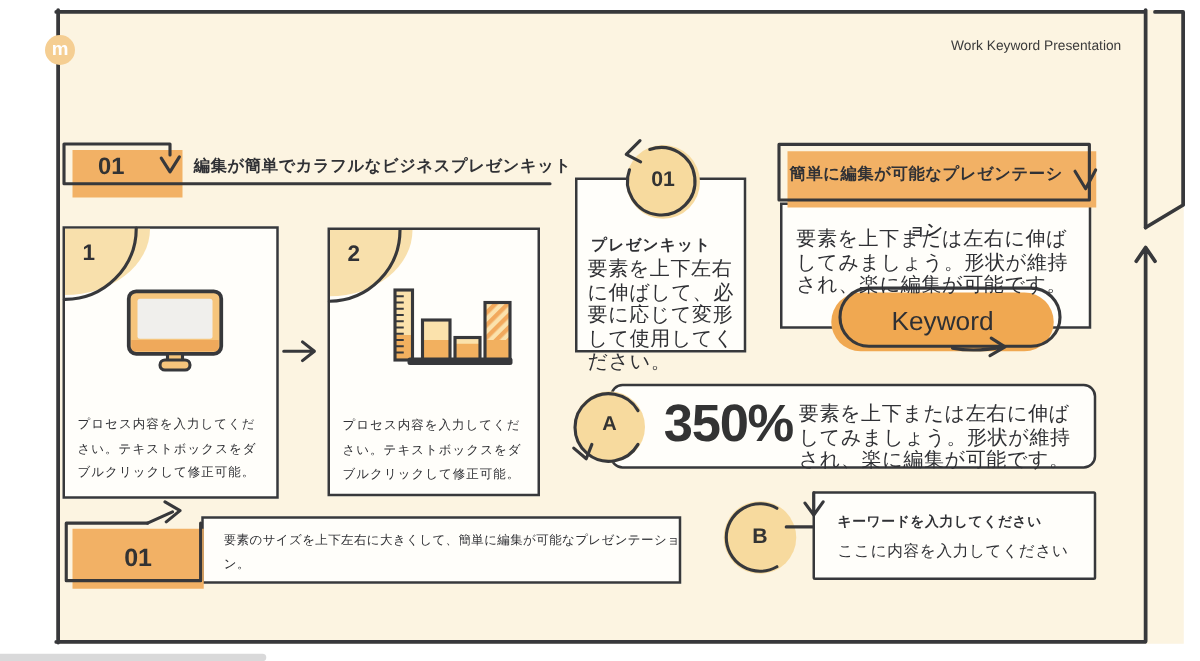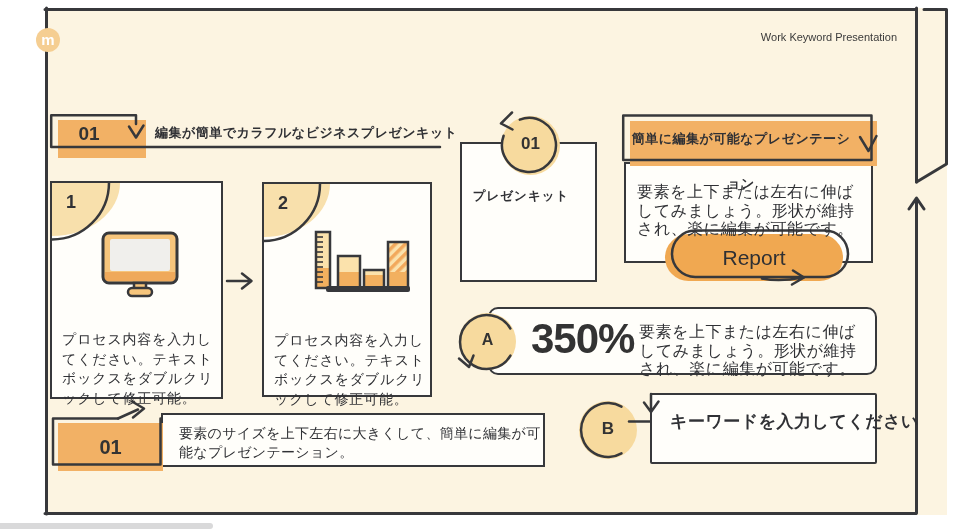--- a/index.html
+++ b/index.html
@@ -32,27 +32,27 @@
   .cB{left:579px;top:401px;width:58px;height:58px;}
   .quarter{background:#F8E0AC;border-radius:0 0 100% 0;}
   .q1{left:52px;top:183px;width:68px;height:53px;}
   .q2{left:264px;top:184px;width:66px;height:53px;}
   .logo{left:36px;top:28px;width:24px;height:24px;background:#F5CE92;border-radius:50%;
         text-align:center;line-height:24px;font-size:15px;font-weight:bold;color:#ffffff;}
   .num-badge{text-align:center;font-weight:600;color:#333;}
   .wr{font-size:11px;color:#3A3A3A;}
   .sec-title{font-size:13px;font-weight:bold;letter-spacing:0.5px;}
   .card-num{font-size:18px;font-weight:600;}
-  .body-txt{font-size:14px;line-height:19.5px;letter-spacing:0.8px;font-weight:500;}
+  .body-txt{font-size:10px;line-height:19.5px;letter-spacing:0.8px;font-weight:500;}
   .small-txt{font-size:16px;line-height:18.5px;letter-spacing:0.5px;font-weight:500;}
   .kit-title{font-size:12.5px;font-weight:bold;text-align:center;letter-spacing:1px;}
   .hdr-title{font-size:13px;font-weight:bold;letter-spacing:0.5px;line-height:45px;text-align:center;}
   .kw{font-size:21px;font-weight:500;text-align:center;line-height:47px;color:#2F3033;}
   .stat-val{font-size:42px;font-weight:700;letter-spacing:-1px;color:#333;}
-  .b-title{font-size:17px;font-weight:bold;letter-spacing:0.5px;}
+  .b-title{font-size:11px;font-weight:bold;letter-spacing:0.5px;}
   .b-sub{font-size:12.5px;letter-spacing:0.5px;}
   .scrollbar{left:0px;top:523px;width:213px;height:6px;background:#D9D9DA;border-radius:0 3px 3px 0;}
 </style>
 </head>
 <body>
 
 <div id="stage">
 
   <div class="abs z-bg slide-bg"></div>
 
@@ -164,29 +164,31 @@
   <div class="abs z-txt sec-title" style="left:155px;top:124px;">編集が簡単でカラフルなビジネスプレゼンキット</div>
 
   <div class="abs z-txt card-num" style="left:66px;top:192px;">1</div>
   <div class="abs z-txt body-txt" style="left:62px;top:330px;width:152px;">プロセス内容を入力してください。テキストボックスをダブルクリックして修正可能。</div>
 
   <div class="abs z-txt card-num" style="left:278px;top:193px;">2</div>
   <div class="abs z-txt body-txt" style="left:274px;top:331px;width:152px;">プロセス内容を入力してください。テキストボックスをダブルクリックして修正可能。</div>
 
   <div class="abs z-txt num-badge" style="left:501px;top:134px;width:59px;font-size:17px;">01</div>
   <div class="abs z-txt kit-title" style="left:460px;top:188px;width:122px;">プレゼンキット</div>
+  <div class="abs z-txt small-txt" style="left:470px;top:207px;width:122px;">要素を上下左右に伸ばして、必要に応じて変形して使用してください。</div>
 
   <div class="abs z-txt hdr-title" style="left:625px;top:116px;width:232px;">簡単に編集が可能なプレゼンテーション</div>
   <div class="abs z-txt small-txt" style="left:637px;top:183px;width:230px;">要素を上下または左右に伸ばしてみましょう。形状が維持され、楽に編集が可能です。</div>
-  <div class="abs z-txt kw" style="left:665px;top:234px;width:178px;">Report</div>
+  <div class="abs z-txt kw" style="left:665px;top:234px;width:178px;">Keyword</div>
 
   <div class="abs z-txt num-badge" style="left:459px;top:331px;width:57px;font-size:16px;">A</div>
   <div class="abs z-txt stat-val" style="left:531px;top:315px;">350%</div>
   <div class="abs z-txt small-txt" style="left:639px;top:323px;width:230px;">要素を上下または左右に伸ばしてみましょう。形状が維持され、楽に編集が可能です。</div>
 
   <div class="abs z-txt num-badge" style="left:58px;top:423px;width:105px;height:48px;line-height:48px;font-size:20px;">01</div>
   <div class="abs z-txt body-txt" style="left:179px;top:424px;width:370px;letter-spacing:0.3px;line-height:18.5px;">要素のサイズを上下左右に大きくして、簡単に編集が可能なプレゼンテーション。</div>
 
   <div class="abs z-txt num-badge" style="left:579px;top:419px;width:58px;font-size:17px;">B</div>
   <div class="abs z-txt b-title" style="left:670px;top:410px;">キーワードを入力してください</div>
+  <div class="abs z-txt b-sub" style="left:670px;top:433px;">ここに内容を入力してください</div>
 
   <div class="abs z-txt scrollbar"></div>
 </div>
 
 </body></html>

